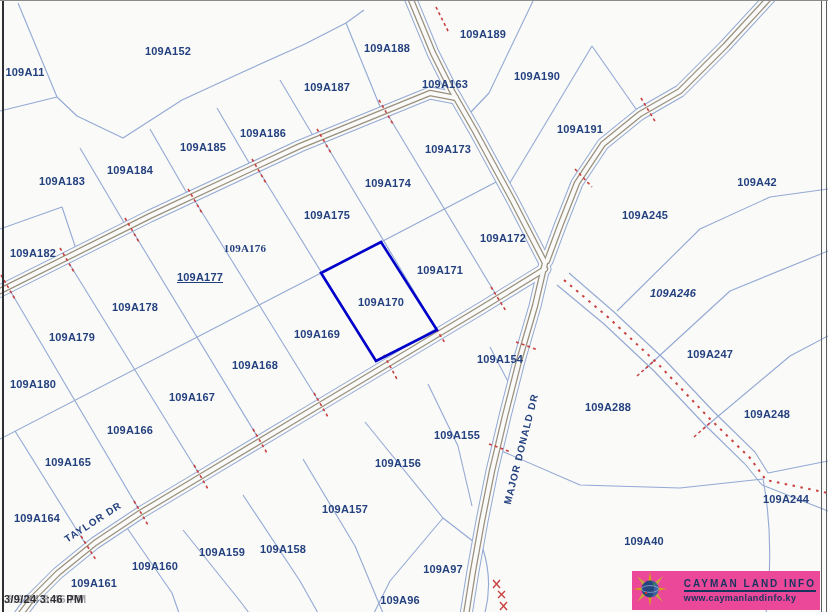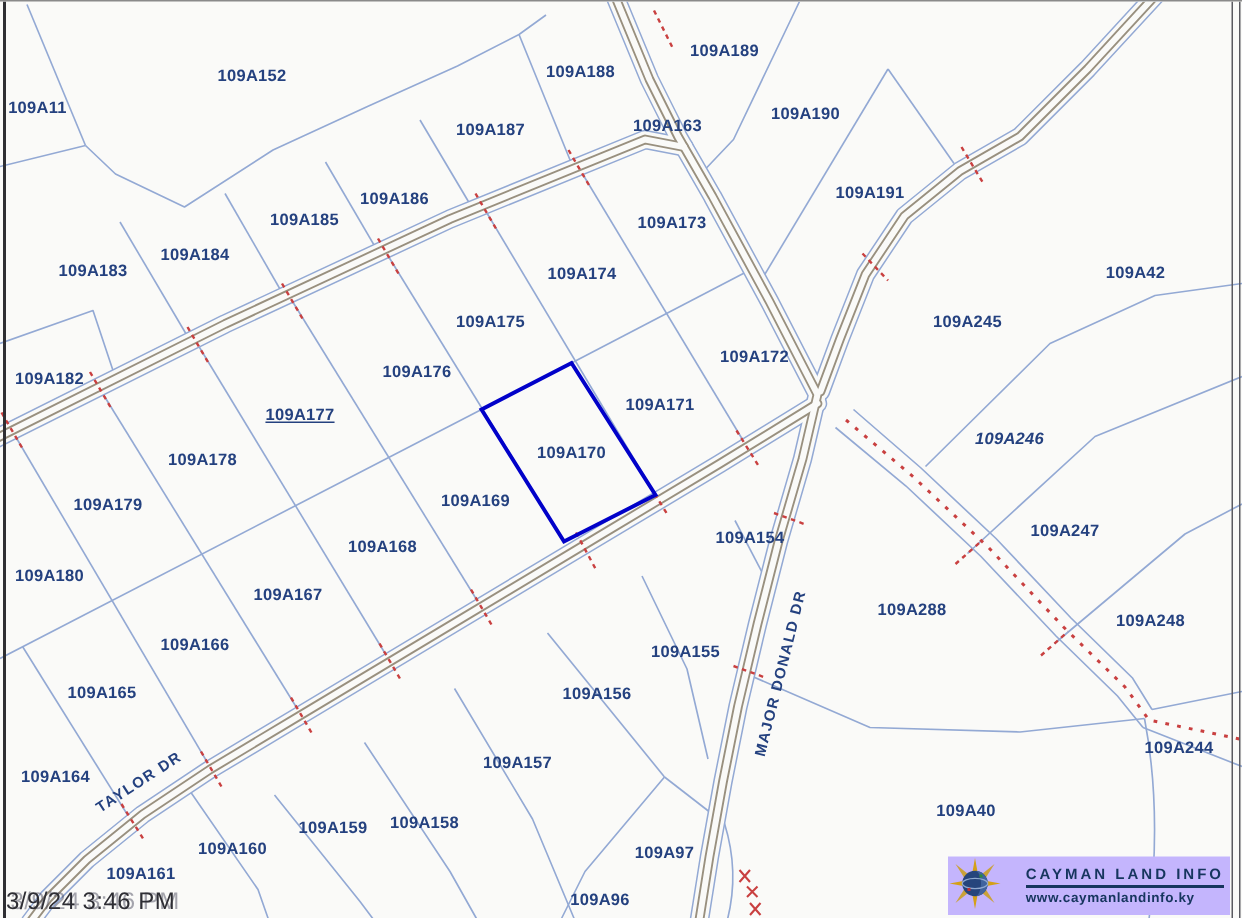--- a/index.html
+++ b/index.html
@@ -9,24 +9,24 @@
   .stage svg{position:absolute;left:0;top:0;}
   .edge-left{position:absolute;left:2px;top:0;width:2px;height:612px;background:#2f2f33;}
   .edge-right-inner{position:absolute;left:821px;top:0;width:1px;height:612px;background:#5a5a60;}
   .edge-right-outer{position:absolute;left:826px;top:0;width:1px;height:612px;background:#5a5a60;}
   .parcel-label{position:absolute;transform:translate(-50%,-50%);
         font-size:11px;font-weight:bold;color:#24417f;white-space:nowrap;letter-spacing:0.2px;}
   .road-label{position:absolute;font-size:10px;font-weight:bold;color:#24417f;
         white-space:nowrap;letter-spacing:1px;}
   .road-label.taylor{left:93px;top:521px;transform:translate(-50%,-50%) rotate(-33deg);}
   .road-label.major{left:521px;top:448px;transform:translate(-50%,-50%) rotate(-76deg);}
-  .timestamp{position:absolute;left:4px;top:592px;font-size:16px;color:#2e2e34;font-weight:normal;
+  .timestamp{position:absolute;left:4px;top:592px;font-size:11px;color:#2e2e34;font-weight:bold;
         text-shadow:3px 0 0 rgba(60,60,80,0.45);letter-spacing:0.3px;}
   .logo{position:absolute;right:8px;bottom:3px;display:flex;align-items:center;gap:14px;
-        background:#c4b5fd;padding:1px 4px 2px 2px;}
+        background:#ec4899;padding:1px 4px 2px 2px;}
   .logo-text{display:flex;flex-direction:column;}
   .logo-name{font-size:10px;font-weight:bold;color:#16355e;letter-spacing:2px;white-space:nowrap;}
   .logo-rule{height:2px;background:#16355e;margin:1px 0 1px 0;}
   .logo-url{font-size:9px;font-weight:bold;color:#16355e;letter-spacing:0.4px;white-space:nowrap;}
 </style>
 </head>
 <body>
 
 <div class="stage">
 
@@ -158,21 +158,21 @@
       <div class="parcel-label" style="left: 263px; top: 120px; margin-top: 12px;">109A186</div>
       <div class="parcel-label" style="left: 203px; top: 146px;">109A185</div>
       <div class="parcel-label" style="left: 130px; top: 169px;">109A184</div>
       <div class="parcel-label" style="left: 62px; top: 180px;">109A183</div>
       <div class="parcel-label" style="left: 580px; top: 128px;">109A191</div>
       <div class="parcel-label" style="left: 757px; top: 181px;">109A42</div>
       <div class="parcel-label" style="left: 645px; top: 214px;">109A245</div>
       <div class="parcel-label" style="left: 448px; top: 148px;">109A173</div>
       <div class="parcel-label" style="left: 388px; top: 182px;">109A174</div>
       <div class="parcel-label" style="left: 327px; top: 214px;">109A175</div>
-      <div class="parcel-label" style="left: 278px; top: 247px;">109A176</div>
+      <div class="parcel-label" style="left: 245px; top: 247px; font-family: Liberation Serif, serif;">109A176</div>
       <div class="parcel-label" style="left: 200px; top: 276px; text-decoration: underline;">109A177</div>
       <div class="parcel-label" style="left: 135px; top: 306px;">109A178</div>
       <div class="parcel-label" style="left: 72px; top: 336px;">109A179</div>
       <div class="parcel-label" style="left: 33px; top: 252px;">109A182</div>
       <div class="parcel-label" style="left: 33px; top: 383px;">109A180</div>
       <div class="parcel-label" style="left: 503px; top: 237px;">109A172</div>
       <div class="parcel-label" style="left: 440px; top: 269px;">109A171</div>
       <div class="parcel-label" style="left: 381px; top: 301px;">109A170</div>
       <div class="parcel-label" style="left: 317px; top: 333px;">109A169</div>
       <div class="parcel-label" style="left: 255px; top: 364px;">109A168</div>

